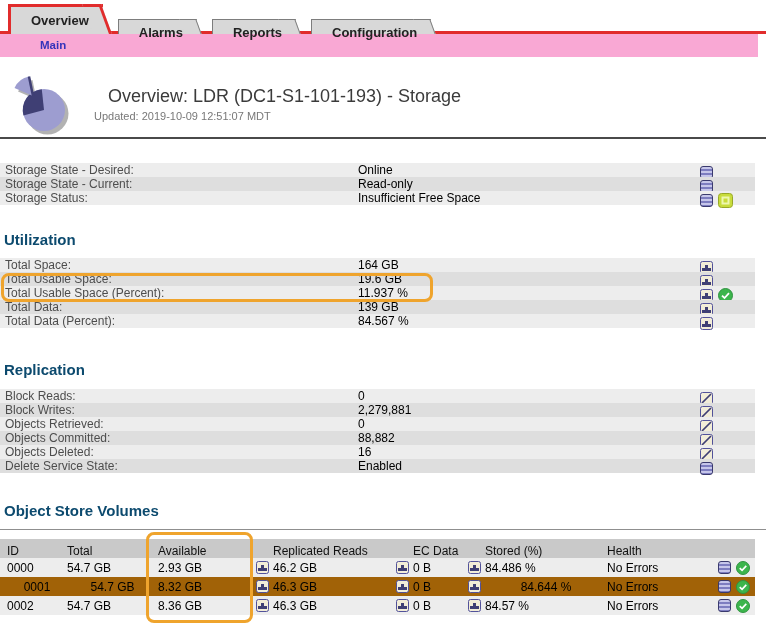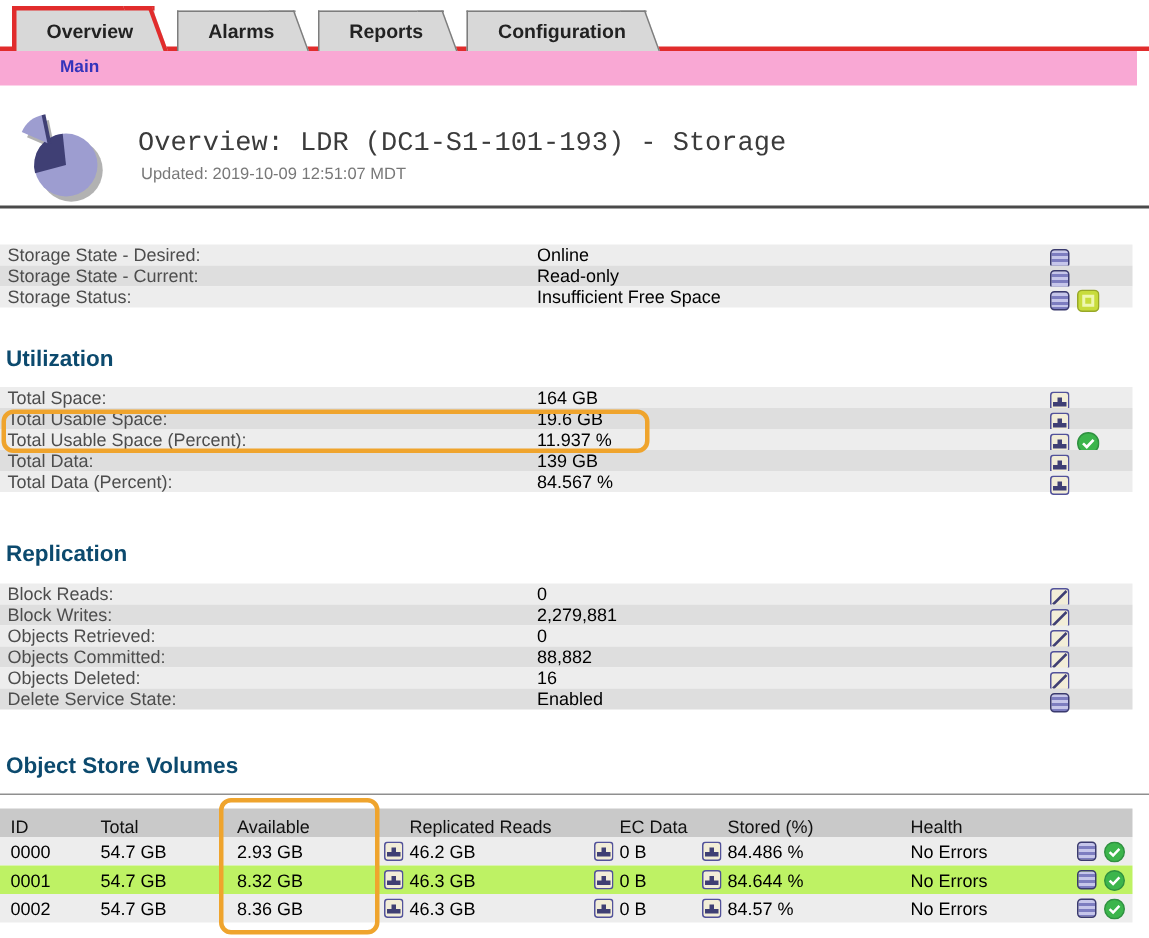--- a/index.html
+++ b/index.html
@@ -2,38 +2,38 @@
 <html><head>
 <meta charset="utf-8">
 <style>
   html,body{margin:0;padding:0;background:#fff;}
   .page{position:relative;width:766px;height:625px;overflow:hidden;background:#fff;
         font-family:"Liberation Sans",sans-serif;font-size:12px;color:#000;}
 
   
   .tabbar{position:absolute;top:4px;left:0;width:766px;height:27px;
           border-bottom:3px solid #e12c2c;display:flex;gap:15px;padding-left:8px;box-sizing:content-box;}
-  .tab{position:relative;height:26px;line-height:26px;padding:0 14px 0 20px;margin-top:3px;
+  .tab{position:relative;height:26px;line-height:26px;padding:0 14px 0 20px;margin-top:15px;
        background:#d8d8d8;border:1px solid #7d7d7d;border-right:none;border-bottom:none;
        font-weight:bold;font-size:13px;color:#222;white-space:nowrap;cursor:default;}
   .tab::after{content:"";position:absolute;top:-1px;right:-9px;width:16px;height:100%;
        background:#d8d8d8;border:1px solid #7d7d7d;border-left:none;border-bottom:none;
        transform:skewX(20deg);transform-origin:100% 100%;}
   .tab.active{margin-top:0;height:27px;line-height:27px;border:3px solid #e12c2c;border-right:none;border-bottom:none;z-index:2;}
   .tab.active::after{border:3px solid #e12c2c;border-left:none;border-bottom:none;top:-3px;height:100%;}
   .tab span{position:relative;z-index:3;}
 
   
   .subnav{position:absolute;top:34px;left:0;width:758px;height:23px;background:#f9a8d4;}
   .subnav .main{position:absolute;left:40px;top:0;line-height:23px;color:#3434bb;
                 font-weight:bold;font-size:11.5px;cursor:pointer;}
 
   
   .pageicon{position:absolute;left:10px;top:74px;}
-  .ptitle{position:absolute;left:92px;top:86px;font-size:18px;color:#3b3b3b;font-family:Liberation Mono, monospace;}
+  .ptitle{position:absolute;left:108px;top:86px;font-size:18px;color:#3b3b3b;}
   .pupdated{position:absolute;left:94px;top:110px;font-size:11px;color:#787878;}
   .divider{position:absolute;left:0;top:137px;width:766px;height:0;border-top:2px solid #4a4a4a;}
 
   
   .rows{position:absolute;left:0;width:755px;}
   .arow{position:relative;height:14px;display:flex;align-items:center;padding-left:5px;box-sizing:border-box;width:755px;}
   .arow:nth-child(odd){background:#ededed;}
   .arow:nth-child(even){background:#dedede;}
   .arow .lbl{width:353px;color:#4d4d4d;flex:none;}
   .arow .val{color:#000;}
@@ -45,21 +45,21 @@
   .i-report{display:inline-block;width:13px;height:13px;box-sizing:border-box;border:1px solid #3a3a6e;border-radius:3px;
             background:repeating-linear-gradient(180deg,#c6c6ea 0 2px,#7d7dc0 2px 4px);}
   svg.glyph{display:block;}
 
   
   .rule{position:absolute;left:0;width:766px;border-top:1px solid #8f8f8f;}
   .tbl{position:absolute;left:0;width:755px;}
   .trow{display:flex;align-items:center;height:19px;padding-left:7px;box-sizing:border-box;width:755px;}
   .trow.head{background:#c9c9c9;color:#111;align-items:flex-end;}
   .trow.r0,.trow.r2{background:#ededed;}
-  .trow.r1{background:#bef264;}
+  .trow.r1{background:#a16207;text-align:center;}
   .c-id{width:60px;flex:none;}
   .c-total{width:91px;flex:none;}
   .c-avail{width:115px;flex:none;display:flex;align-items:center;}
   .c-repl{width:140px;flex:none;display:flex;align-items:center;}
   .c-ec{width:72px;flex:none;display:flex;align-items:center;}
   .c-stored{width:122px;flex:none;}
   .c-health{flex:1;display:flex;align-items:center;}
   .cellic{margin-left:auto;margin-right:4px;display:flex;align-items:center;}
   .healthic{margin-left:auto;margin-right:5px;display:flex;align-items:center;gap:5px;}
 

